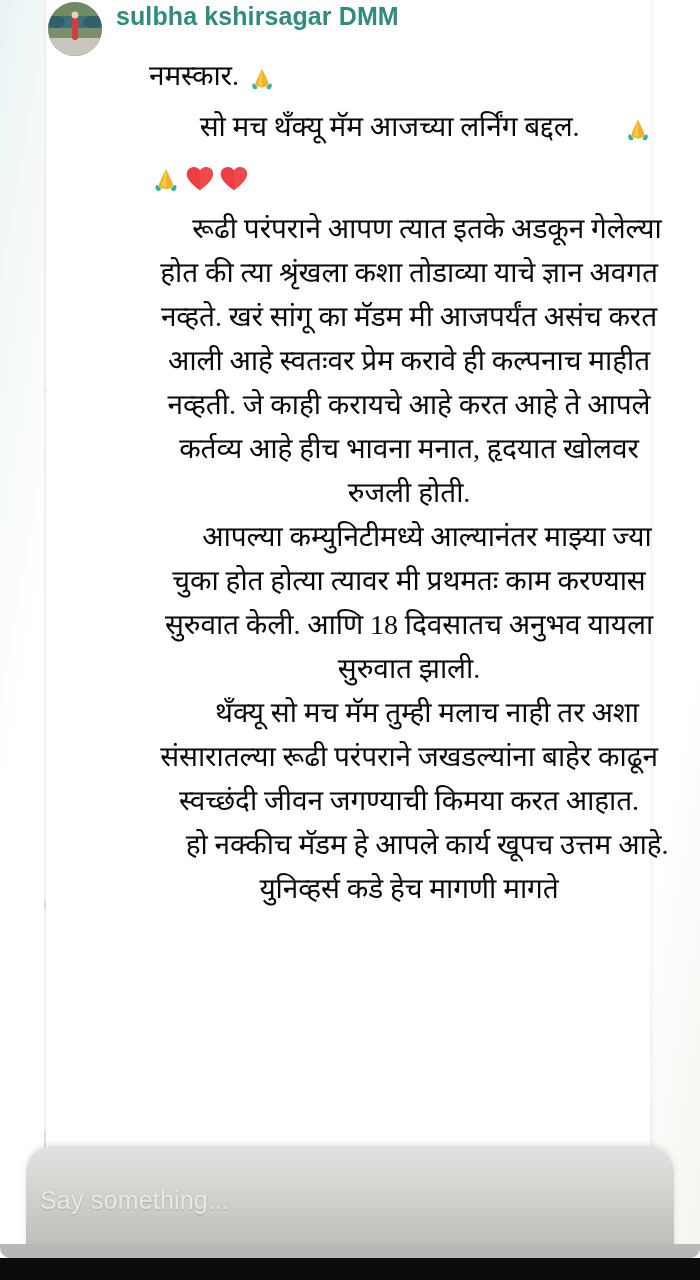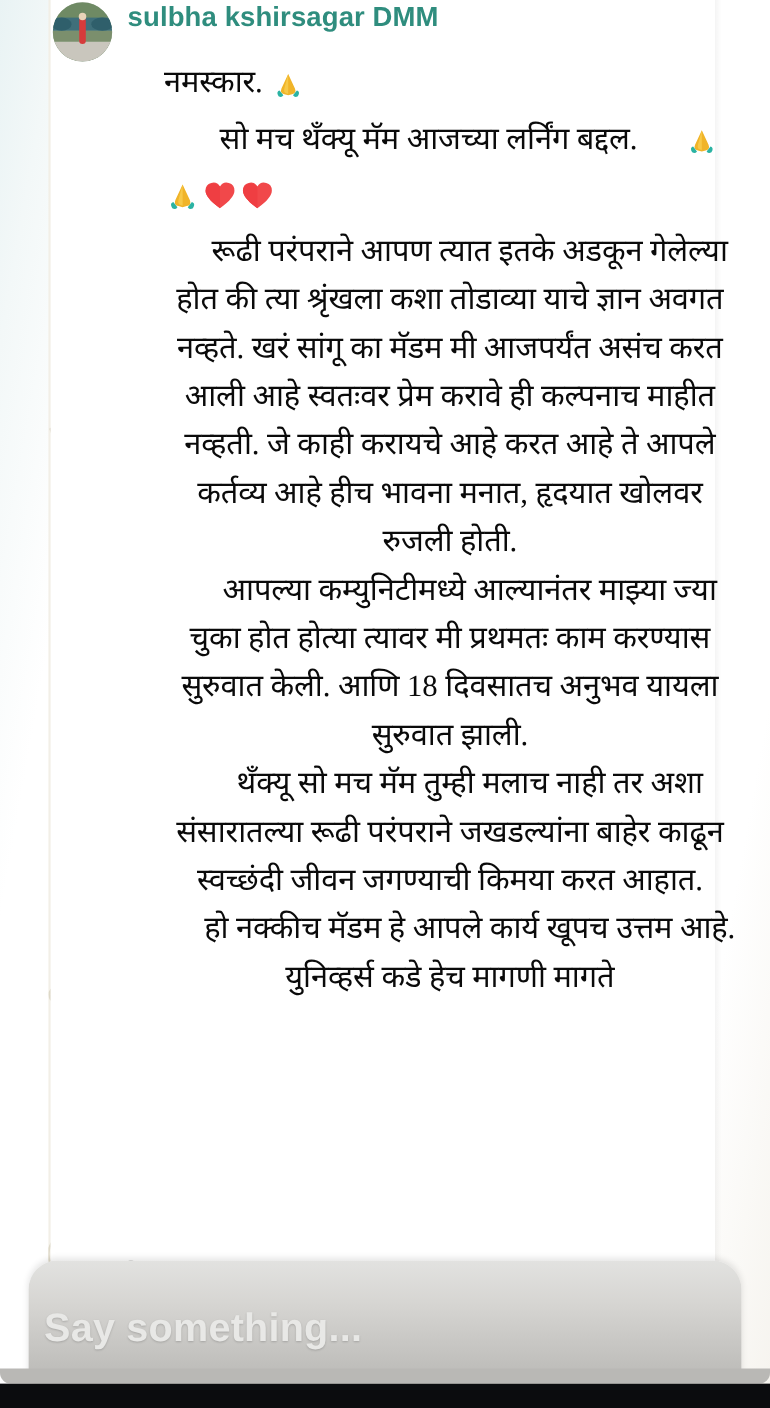--- a/index.html
+++ b/index.html
@@ -97,25 +97,24 @@
   }
   #replybar{
     position:absolute; left:26px; bottom:0; width:648px; height:112px;
     background:linear-gradient(to bottom,#e2e2e0 0%, #d6d5d2 35%, #b9b8b5 100%);
     border-radius:26px 26px 6px 6px;
     box-shadow:0 -2px 6px rgba(0,0,0,.10);
   }
   #placeholder{
     position:absolute; left:14px; top:40px;
     color:#e8e8e6;
-    font-size:36px;
+    font-size:25px;
     letter-spacing:.2px;
     text-shadow:0 1px 2px rgba(0,0,0,.18);
     font-family:"Liberation Sans", sans-serif;
-    font-weight:bold;
   }
   
   .navhint{ position:absolute; background:#3a3a3a; opacity:.55; border-radius:2px; }
   #nh1{ left:66px; top:14px; width:24px; height:4px; }
   #nh2{ left:116px; top:8px;  width:6px;  height:14px; }
   #nh3{ left:530px; top:15px; width:14px; height:4px; }
 
   #blackbar{
     position:absolute; left:0; bottom:0; width:700px; height:22px;
     background:#0b0c0e;

